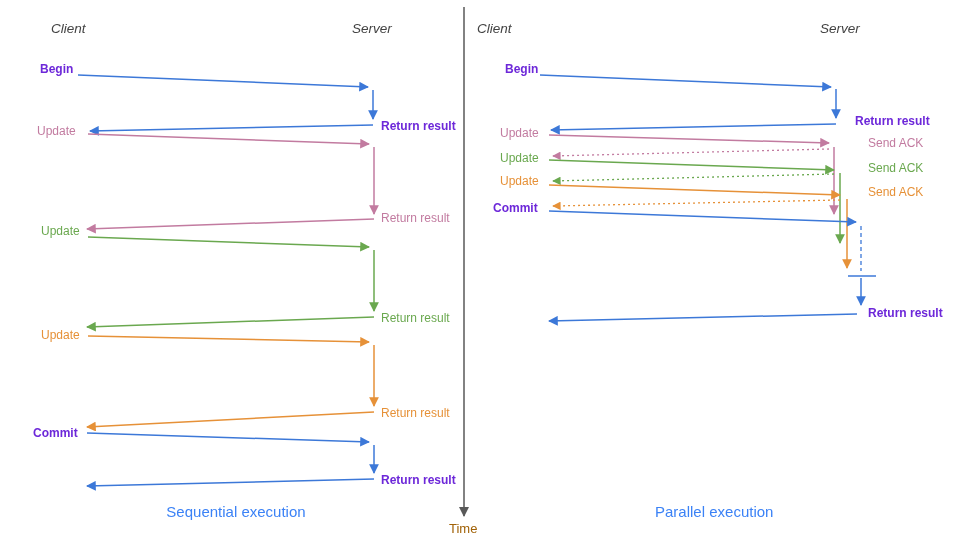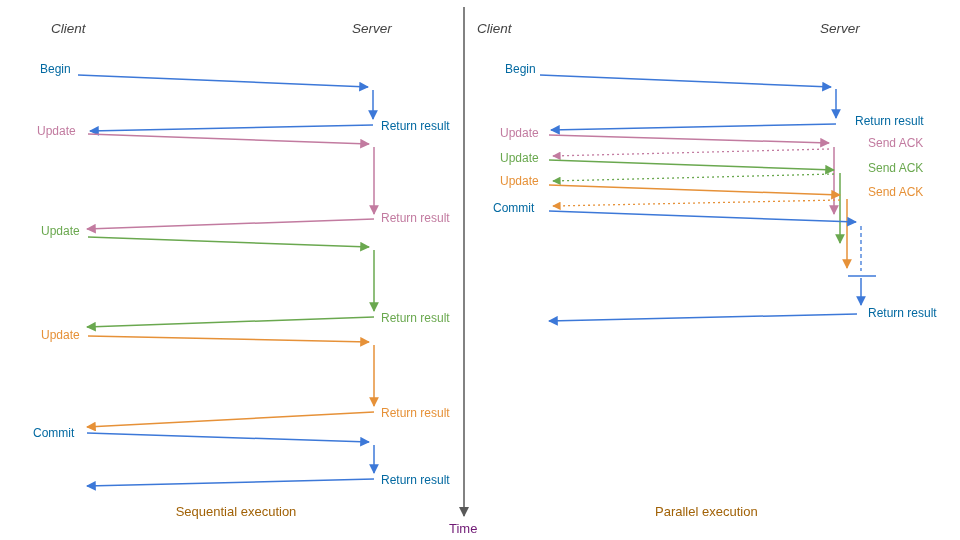--- a/index.html
+++ b/index.html
@@ -1,22 +1,22 @@
 <!DOCTYPE html>
 <html><head>
 <meta charset="utf-8">
 <style>
   html,body{margin:0;padding:0;background:#fff;font-family:"Liberation Sans",sans-serif;}
   .stage{position:relative;width:960px;height:540px;background:#ffffff;overflow:hidden;}
   svg.wires{position:absolute;left:0;top:0;}
   .lbl{position:absolute;font-size:12px;line-height:13px;white-space:nowrap;}
   .hdr{font-style:italic;font-size:13.5px;color:#434343;}
-  .cap{font-size:13px;color:#a16207;}
-  .time-lbl{font-size:13px;color:#701a75;}
-  .c-blue{color:#0369a1;}
+  .cap{font-size:15px;color:#3b82f6;}
+  .time-lbl{font-size:13px;color:#a16207;}
+  .c-blue{color:#6d28d9;font-weight:bold;}
   .c-pink{color:#c27ba0;}
   .c-green{color:#6aa84f;}
   .c-orange{color:#e69138;}
   .st-blue{stroke:#3c78d8;}
   .st-pink{stroke:#c27ba0;}
   .st-green{stroke:#6aa84f;}
   .st-orange{stroke:#e69138;}
   .st-gray{stroke:#595959;}
   path.wire{fill:none;stroke-width:1.5;}
   path.dotted{stroke-dasharray:2 3;stroke-width:1.3;}

